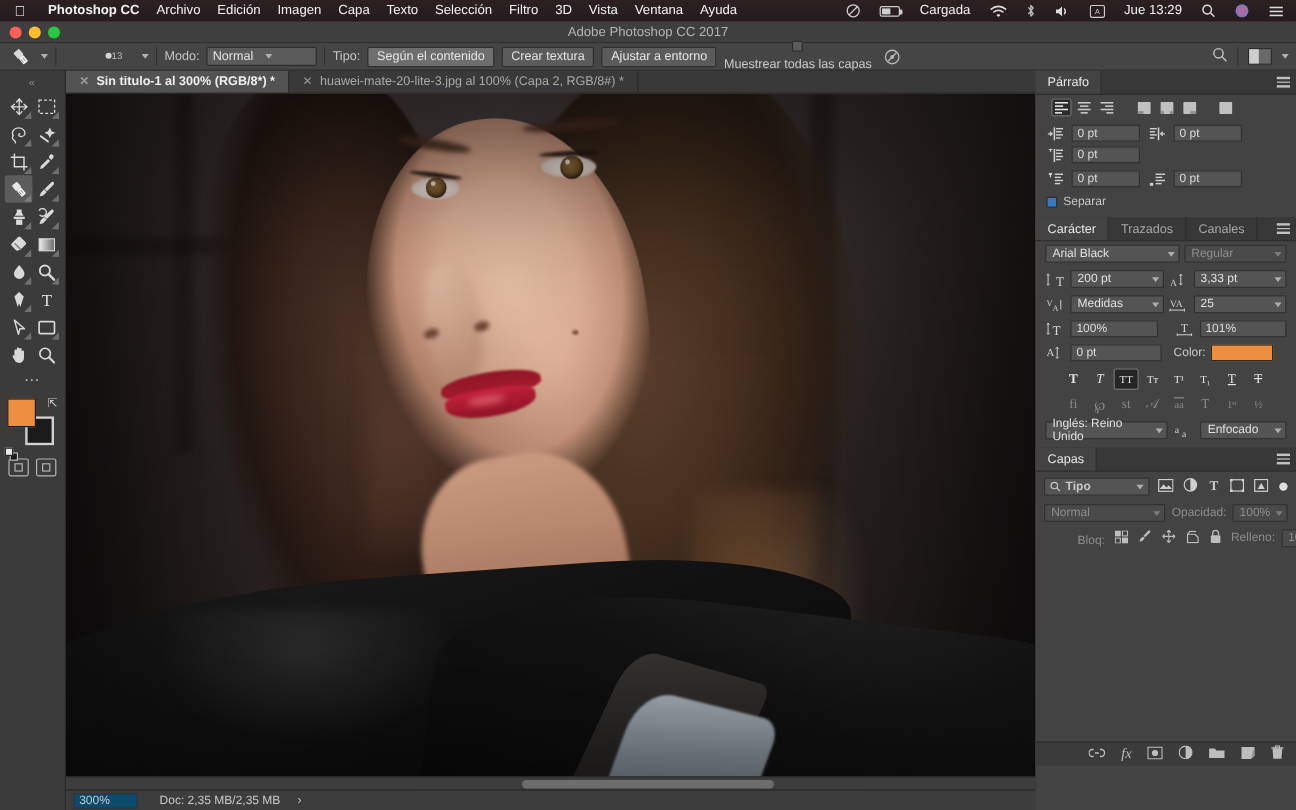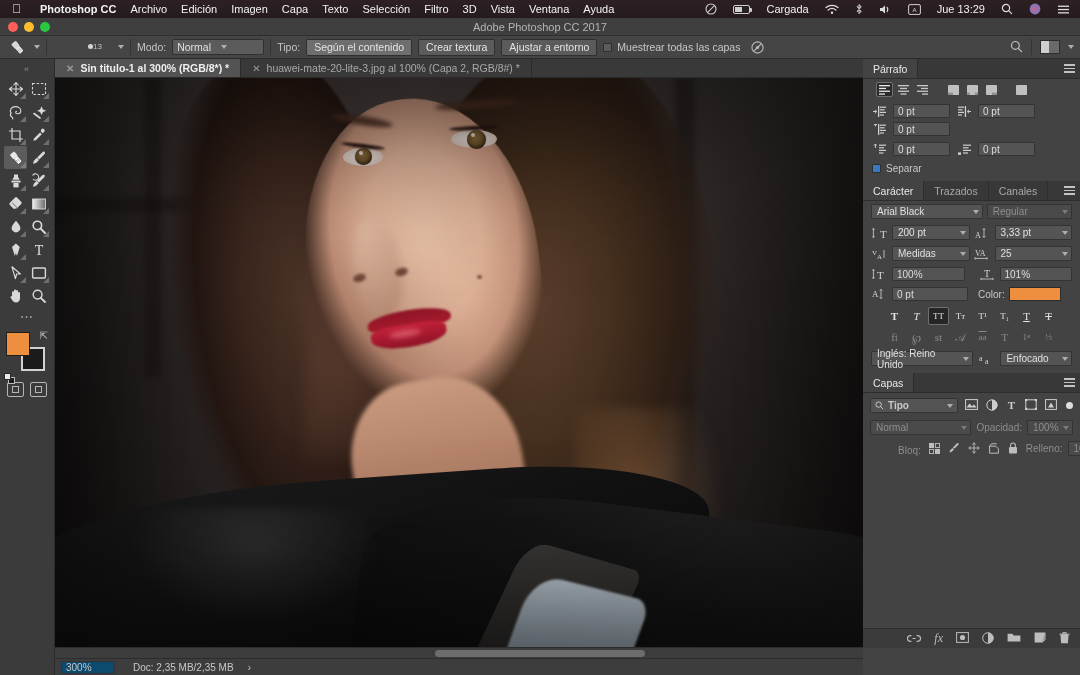--- a/index.html
+++ b/index.html
@@ -67,21 +67,21 @@
   .ob-label { color: #c5c5c5; font-size: 10.5px; }
   .ob-select {
     background: #5b5b5b; border: 1px solid #2f2f2f; height: 16px; border-radius: 2px;
     display: flex; align-items: center; padding: 0 4px; gap: 10px; font-size: 10.5px; color: #e0e0e0;
   }
   .ob-btn {
     background: #5b5b5b; border: 1px solid #2f2f2f; height: 17px; border-radius: 2px;
     display: flex; align-items: center; padding: 0 7px; font-size: 10.5px; color: #e4e4e4;
   }
   .ob-btn.active { background: #6e6e6e; }
-  .ob-check { display: flex; align-items: center; gap: 5px; font-size: 10.5px; }
+  .ob-check { display: flex; align-items: center; gap: 5px; font-size: 10.5px; flex-direction: column; }
   .cbox { width: 9px; height: 9px; border: 1px solid #2f2f2f; background: #5b5b5b; border-radius: 1px; }
   .cbox.on { background: #3a78c2; }
   .ob-right { margin-left: auto; display: flex; align-items: center; gap: 8px; }
   .ws-btn { width: 20px; height: 14px; border: 1px solid #2d2d2d; background: #6a6a6a; display: flex; }
   .ws-btn i { display: block; width: 8px; background: #cfcfcf; }
 
   
   .tabbar {
     position: absolute; top: 59px; left: 55px; width: 808px; height: 19px;
     background: #393939; display: flex; align-items: stretch;
@@ -347,21 +347,21 @@
   }
   .eye-ic { width: 13px; display: flex; justify-content: center; }
   .thumb {
     width: 26px; height: 24px; border: 1px solid #2a2a2a; overflow: hidden; position: relative;
     background: #2b2220;
   }
   .thumb .t-hair { position: absolute; left: 3px; top: 0; width: 20px; height: 18px; background: radial-gradient(ellipse at 50% 40%, #56392a, #2a1b13); border-radius: 45%; }
   .thumb .t-face { position: absolute; left: 9px; top: 3px; width: 9px; height: 11px; background: #d8ad93; border-radius: 45%; }
   .thumb .t-jacket { position: absolute; left: 0; bottom: 0; width: 26px; height: 9px; background: #101010; }
   .lay-bottom {
-    position: absolute; bottom: 2px; left: 0; right: 0; height: 20px; background: #3b3b3b;
+    position: absolute; bottom: 12px; left: 0; right: 0; height: 20px; background: #3b3b3b;
     display: flex; align-items: center; justify-content: flex-end; gap: 13px; padding-right: 10px;
     border-top: 1px solid #2d2d2d; color: #bdbdbd;
   }
   .dim { color: #8d8d8d; }
 </style>
 </head>
 <body>
 
 <div id="app">
 

